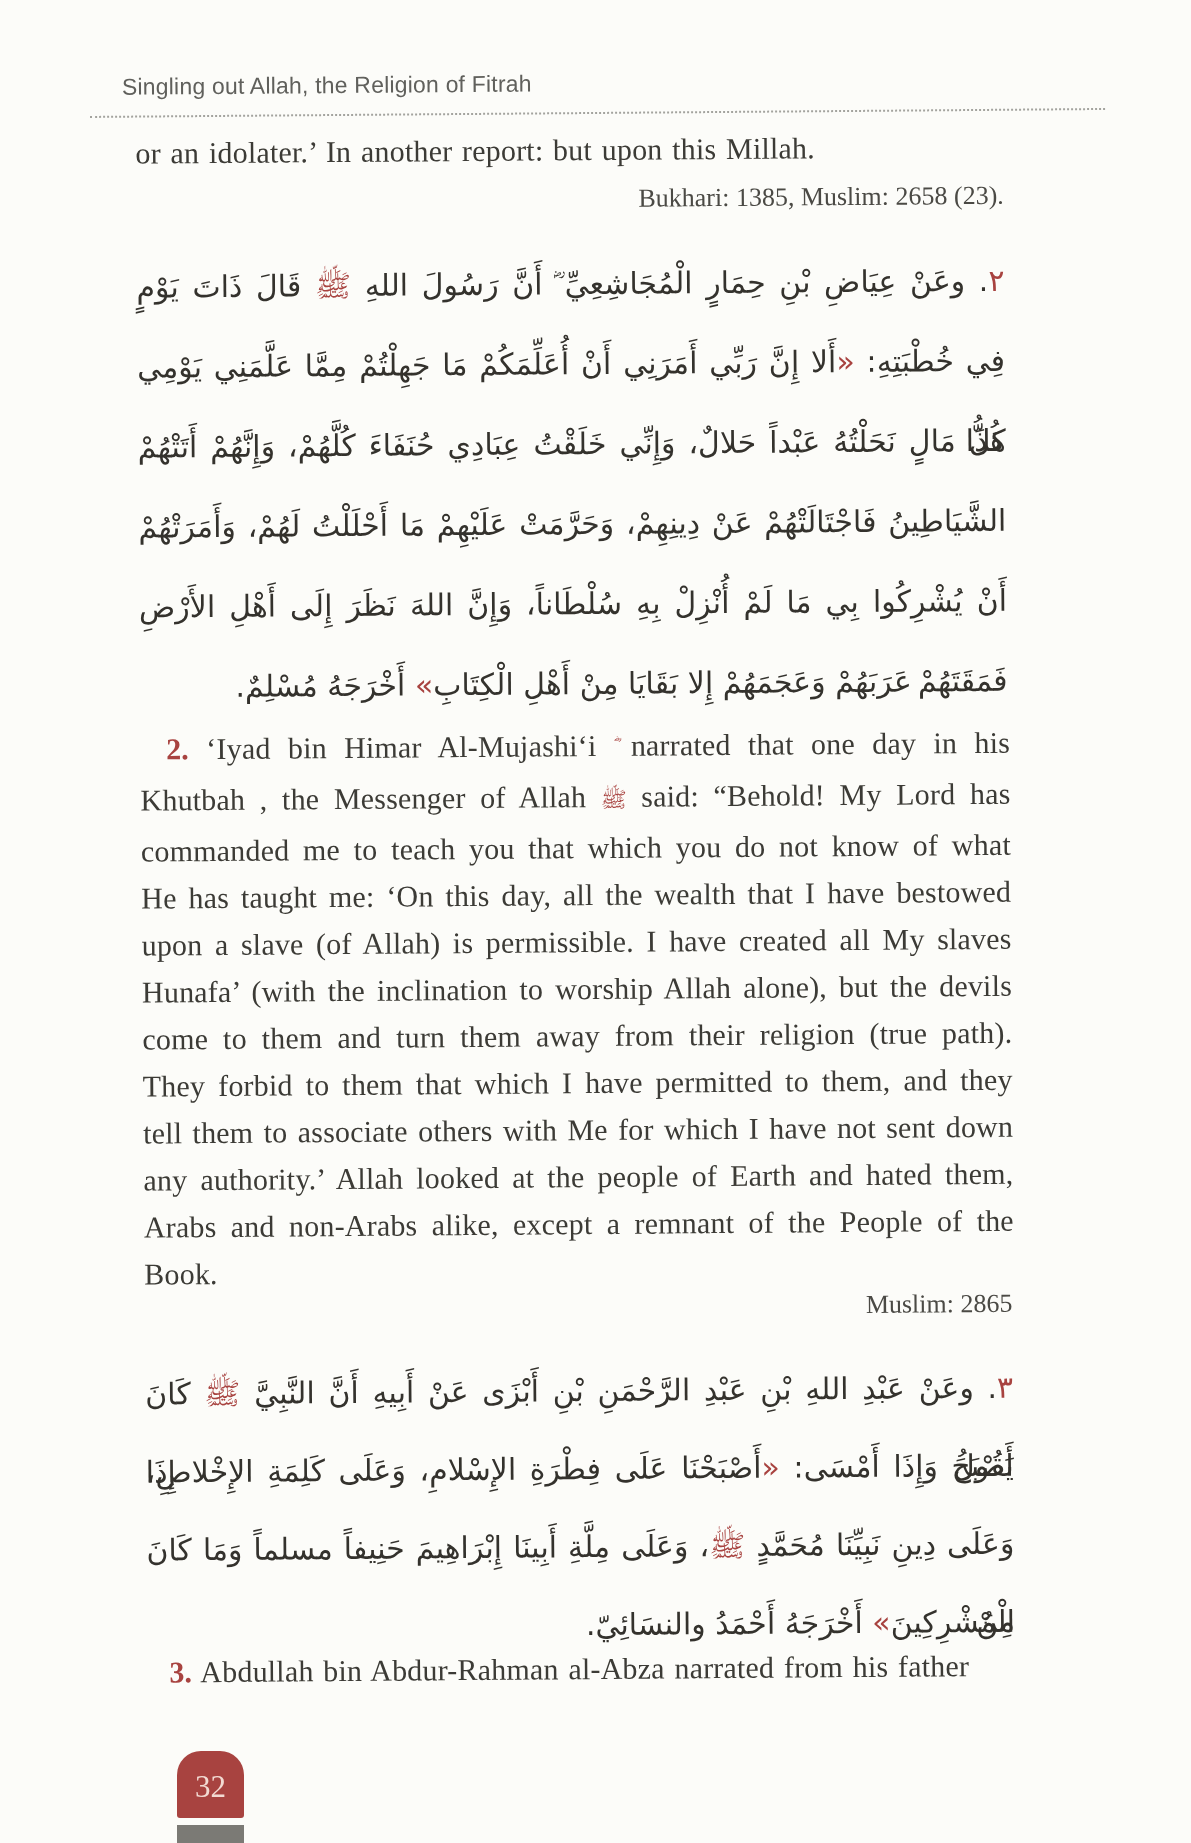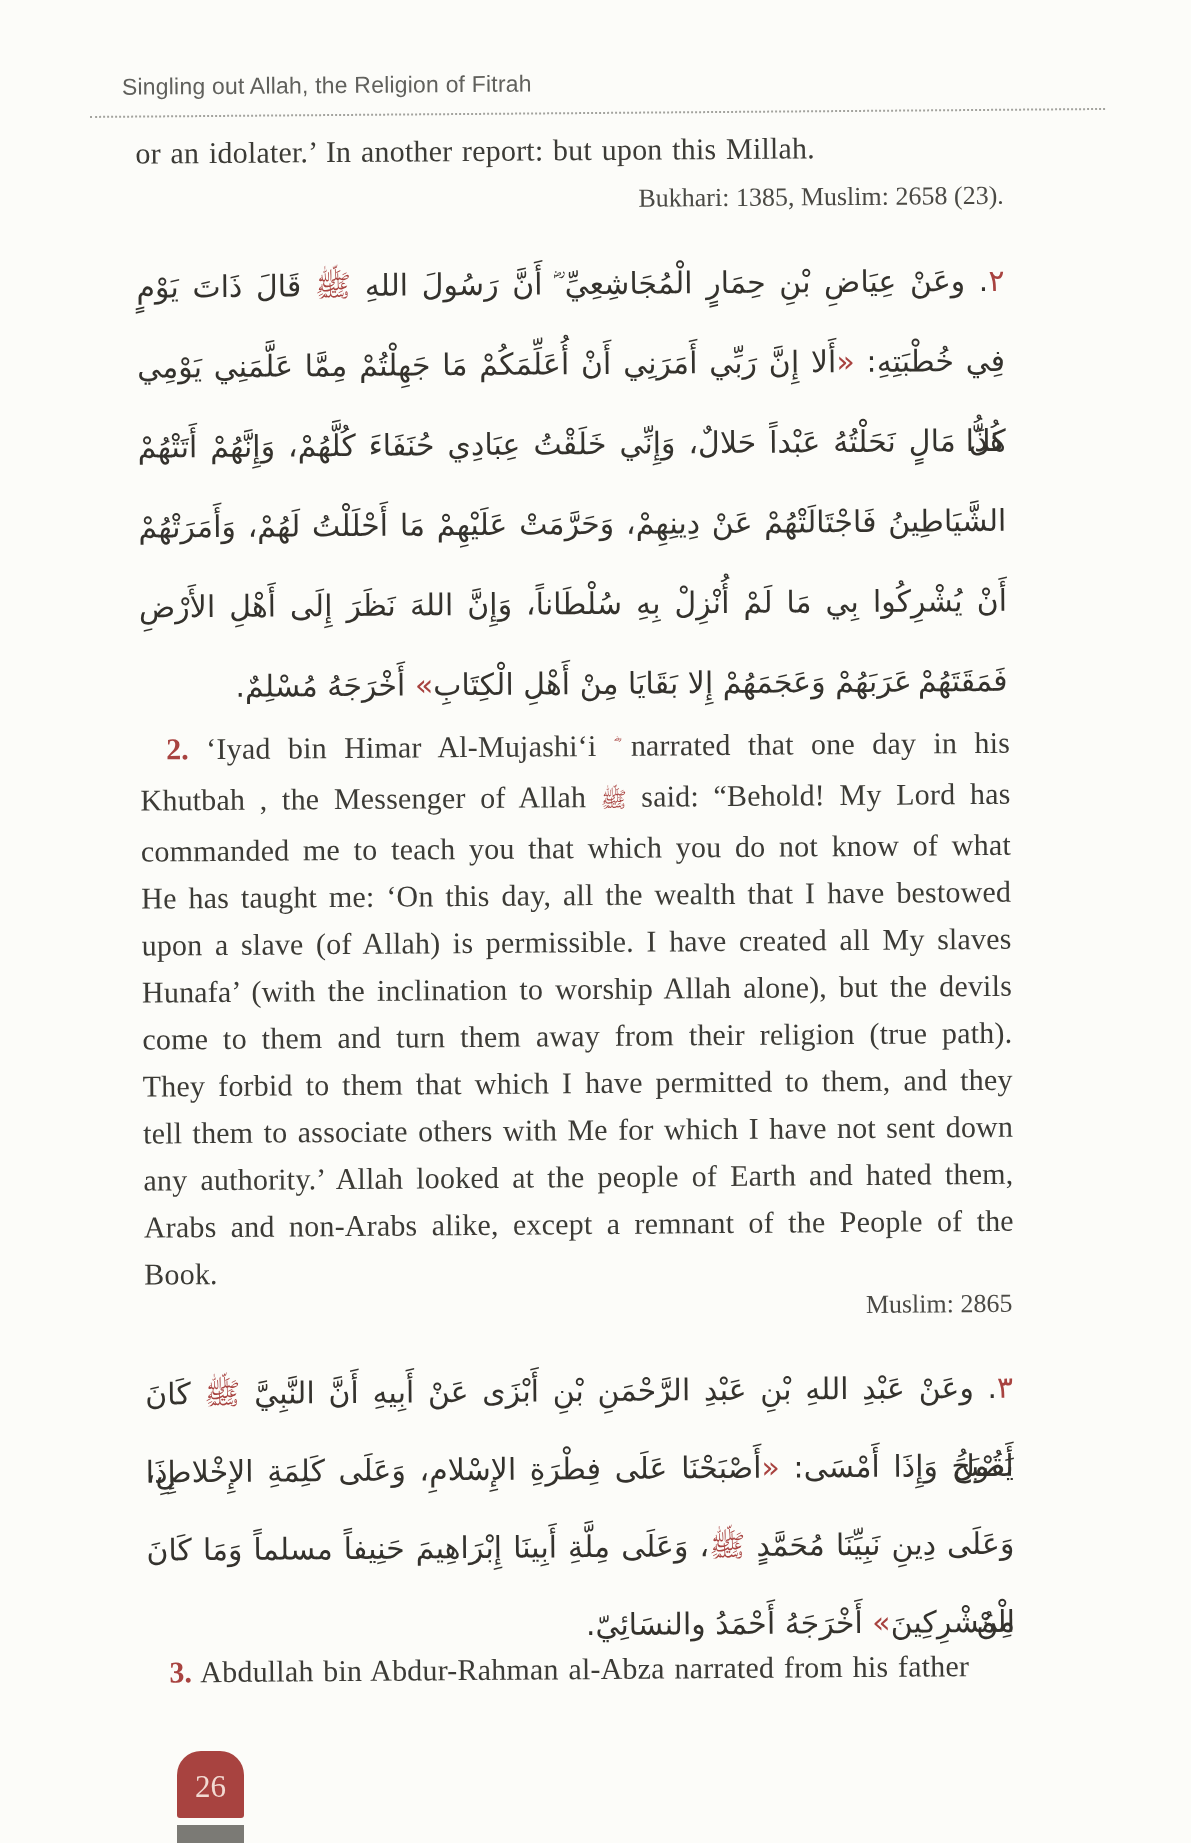--- a/index.html
+++ b/index.html
@@ -114,15 +114,15 @@
   </div>
 
   <div class="para-3">
     <span class="num red">3.</span>
     <span>Abdullah bin Abdur-Rahman al-Abza narrated from his father</span>
   </div>
 
 </div>
 
 <div class="page-tab">
-  <span class="page-num">26</span>
+  <span class="page-num">32</span>
 </div>
 <div class="footer-gray"></div>
 
 </body></html>

